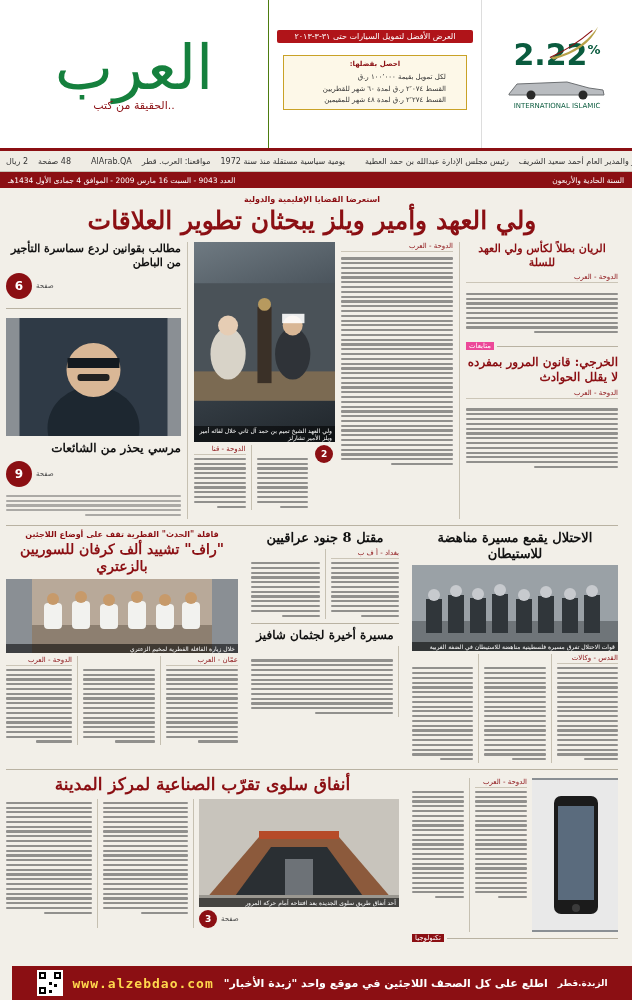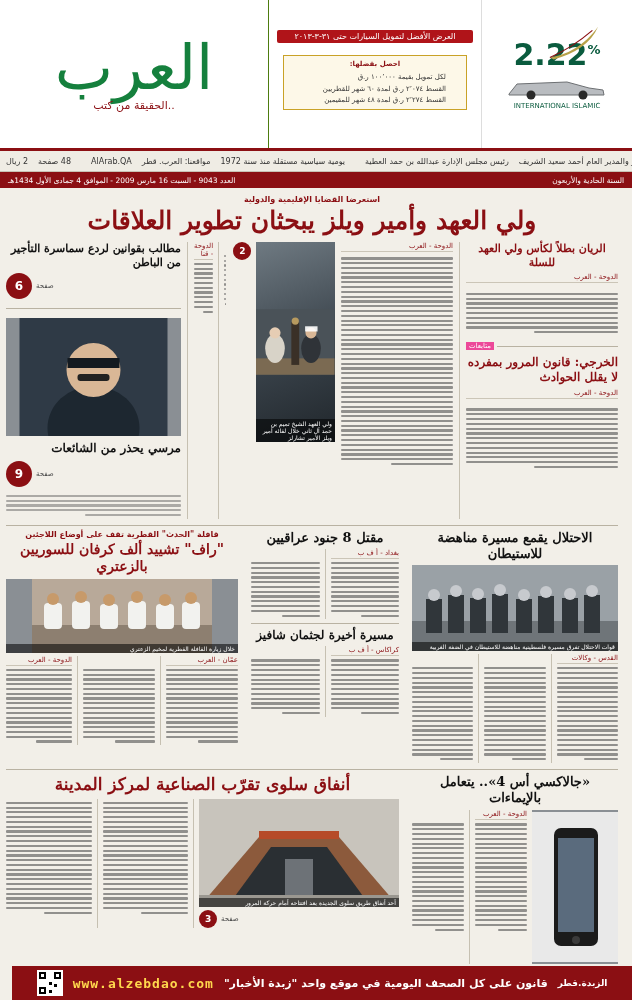--- a/index.html
+++ b/index.html
@@ -258,21 +258,21 @@
             <div class="fakeline"></div>
             <div class="fakeline"></div>
           <div class="fakeline"></div>
             <div class="fakeline"></div>
             <div class="fakeline"></div>
           <div class="fakeline"></div>
             <div class="fakeline"></div>
         </div>
       </div>
 
-      <div style="flex:1;display:flex;flex-direction:row;gap:3px;">
+      <div style="flex:1;display:flex;flex-direction:column;gap:3px;">
         <div class="photo" style="height:200px;background:linear-gradient(160deg,#6f7a82,#39424a 55%,#20262b);">
           <svg viewBox="0 0 240 200" style="width:100%;height:100%;">
             <rect width="240" height="200" fill="#4a5258"></rect>
             <rect x="0" y="150" width="240" height="50" fill="#7b6a52"></rect>
             <ellipse cx="58" cy="120" rx="30" ry="44" fill="#d8d3c8"></ellipse>
             <circle cx="58" cy="72" r="17" fill="#e6cdb4"></circle>
             <ellipse cx="168" cy="120" rx="30" ry="44" fill="#2f3338"></ellipse>
             <circle cx="168" cy="72" r="17" fill="#d9b796"></circle>
             <rect x="150" y="52" width="38" height="16" fill="#ffffff" opacity=".9"></rect>
             <rect x="108" y="40" width="24" height="130" fill="#3a3027"></rect>
@@ -492,35 +492,20 @@
               <div class="fakeline"></div>
               <div class="fakeline"></div>
             <div class="fakeline"></div>
               <div class="fakeline"></div>
               <div class="fakeline"></div>
           </div>
         </div>
         <div class="rule"></div>
         <div class="sub-head" style="font-size:12px;text-align:center;">مسيرة أخيرة لجثمان شافيز</div>
         <div class="row" style="gap:5px;margin-top:3px;">
-          <div style="flex:1;" class="col-justify">
-            <div class="byline">كراكاس - أ ف ب</div>
-            <div class="fakeline"></div>
-              <div class="fakeline"></div>
-              <div class="fakeline"></div>
-            <div class="fakeline"></div>
-              <div class="fakeline"></div>
-              <div class="fakeline"></div>
-            <div class="fakeline"></div>
-              <div class="fakeline"></div>
-              <div class="fakeline"></div>
-            <div class="fakeline"></div>
-              <div class="fakeline"></div>
-              <div class="fakeline"></div>
-          </div>
           <div class="vrule"></div>
           <div style="flex:1;" class="col-justify">
             <div class="byline" style="opacity:0;">.</div>
             <div class="fakeline"></div>
               <div class="fakeline"></div>
               <div class="fakeline"></div>
             <div class="fakeline"></div>
               <div class="fakeline"></div>
               <div class="fakeline"></div>
             <div class="fakeline"></div>
@@ -623,21 +608,20 @@
           </div>
         </div>
       </div>
     </div>
 
     <div class="rule" style="margin:6px 0 4px;"></div>
 
     <div class="row" style="align-items:flex-start;">
 
       <div style="width:206px;">
-        <div class="sub-head" style="font-size:13px;text-align:center;">«جالاكسي أس 4».. يتعامل بالإيماءات</div>
         <div class="row" style="gap:5px;margin-top:4px;">
           <div style="width:86px;" class="photo">
             <svg viewBox="0 0 86 150" style="width:100%;height:100%;">
               <rect width="86" height="150" fill="#e9e9e9"></rect>
               <rect x="22" y="16" width="44" height="118" rx="7" fill="#1b1b1b"></rect>
               <rect x="26" y="26" width="36" height="94" fill="#5a6b7d"></rect>
               <circle cx="44" cy="128" r="4" fill="#3b3b3b"></circle>
             </svg>
           </div>
           <div style="flex:1;" class="col-justify">
@@ -794,17 +778,17 @@
             <rect x="12" y="20" width="3" height="3"></rect>
         </g>
         <g fill="#fff">
           <rect x="4" y="4" width="3" height="3"></rect>
             <rect x="19" y="4" width="3" height="3"></rect>
           <rect x="4" y="19" width="3" height="3"></rect>
         </g>
       </svg>
     </div>
     <span class="site">www.alzebdao.com</span>
-    <span>قانون على كل الصحف اليومية في موقع واحد "زبدة الأخبار"</span>
+    <span>اطلع على كل الصحف اللاجئين في موقع واحد "زبدة الأخبار"</span>
     <span style="font-size:9px;">الزبدة.قطر</span>
   </div>
 
 </div>
 
 </body></html>

